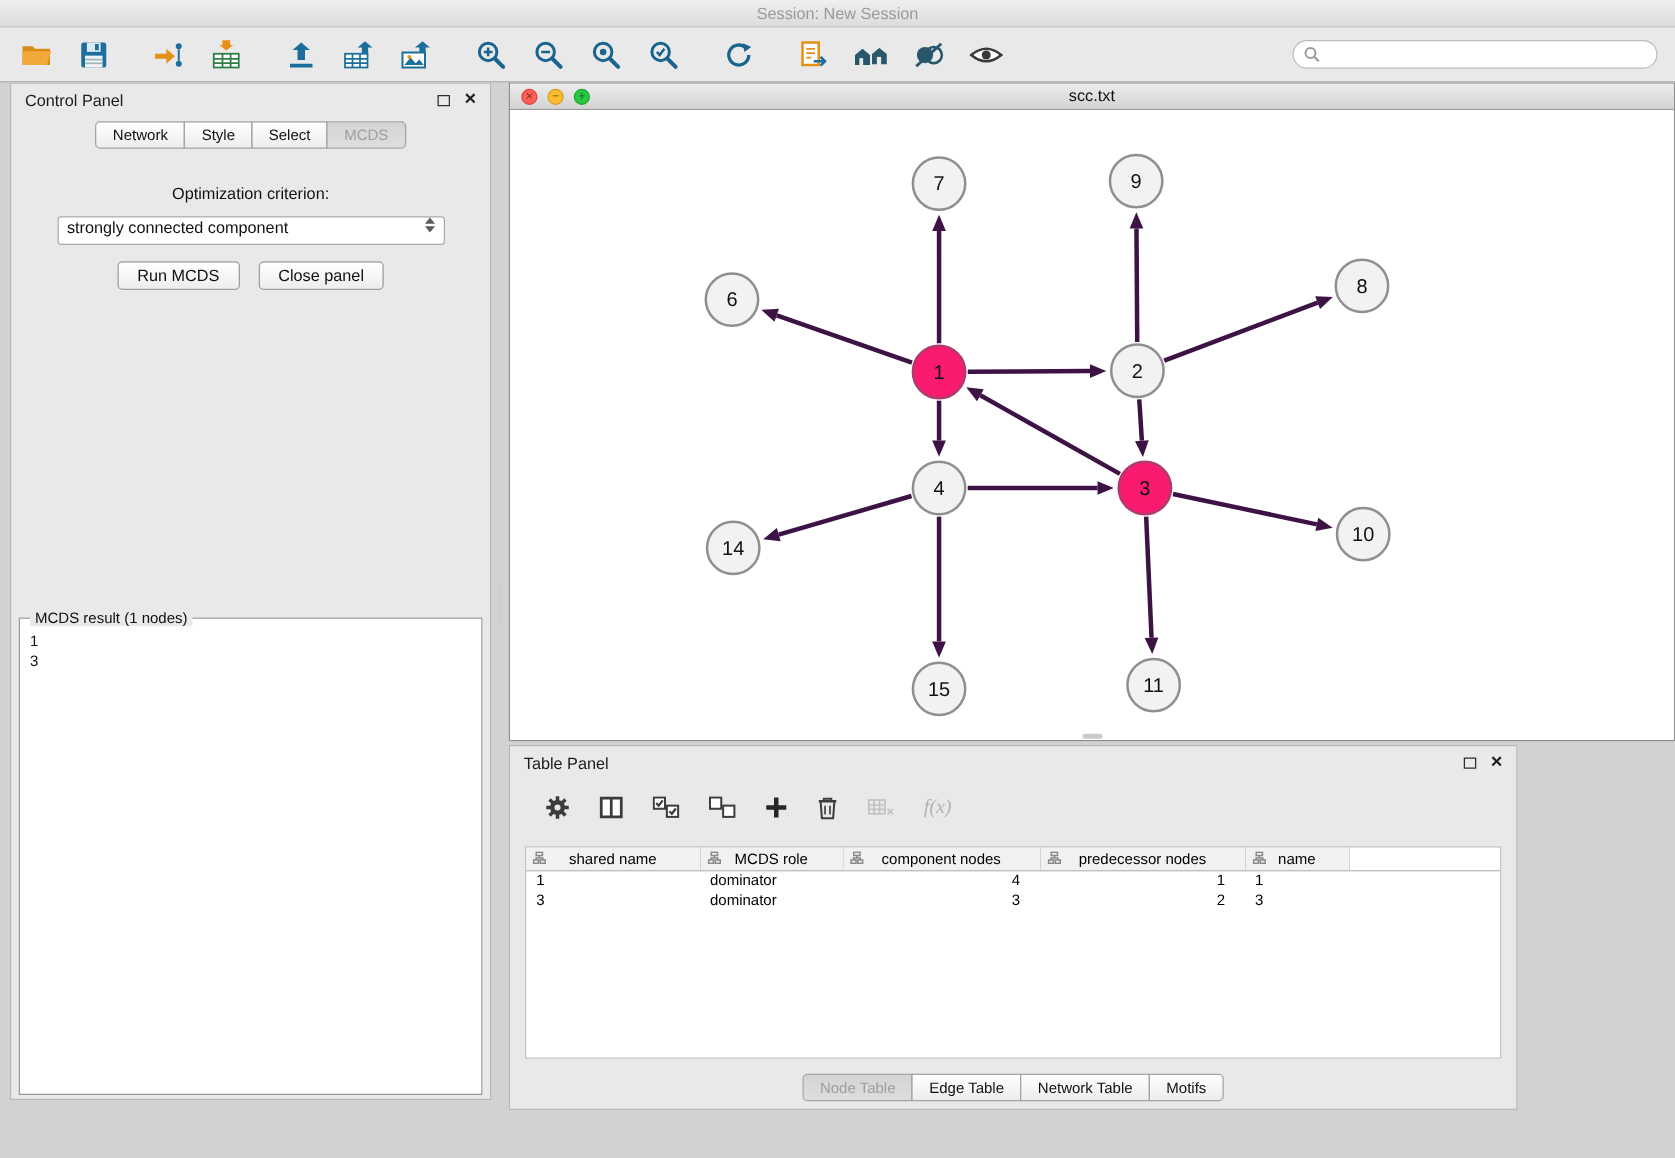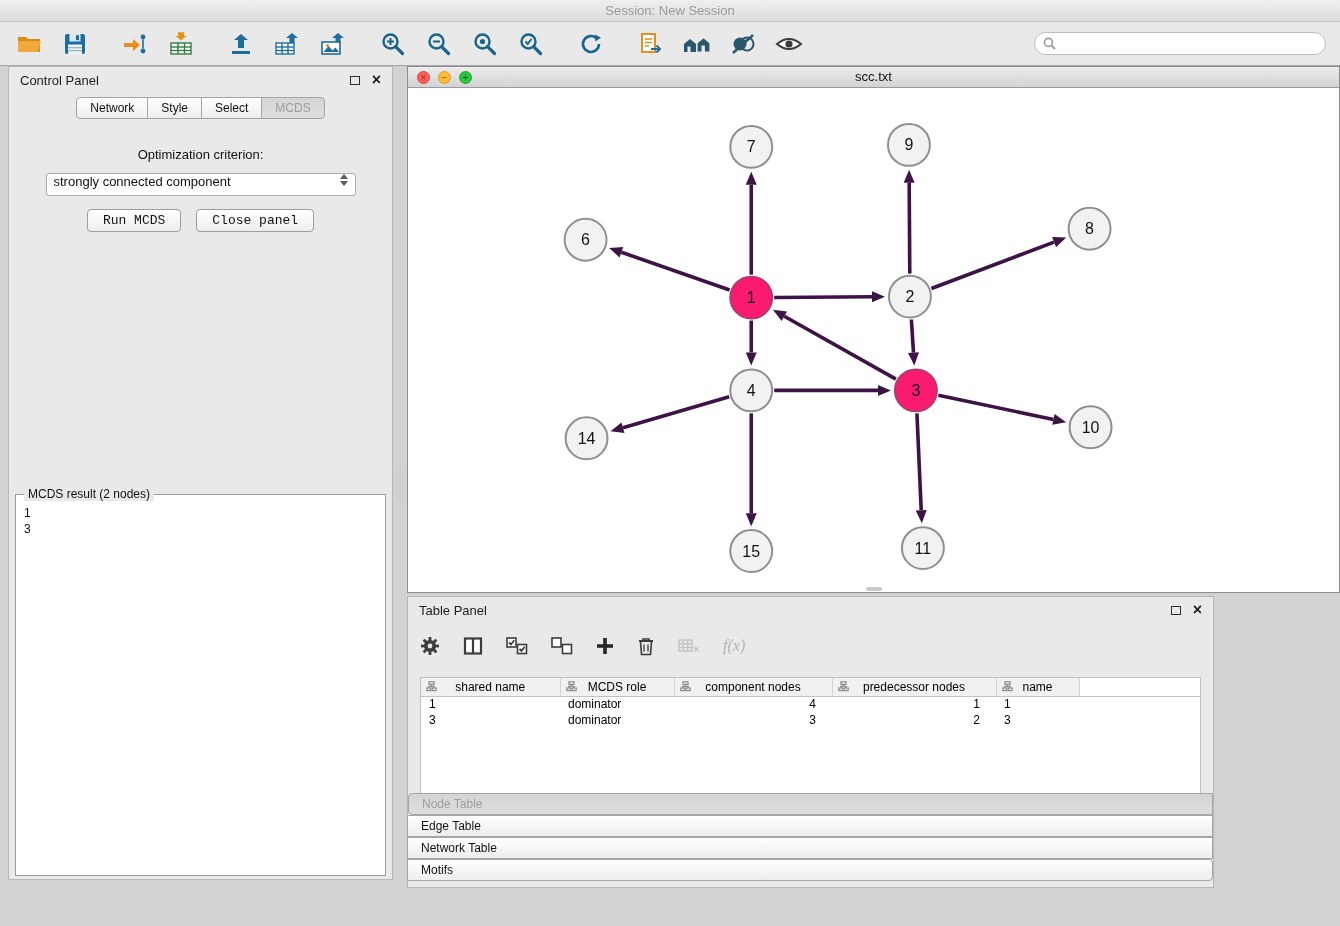--- a/index.html
+++ b/index.html
@@ -40,21 +40,21 @@
   .opt-label { text-align:center; margin-top:22px; font-size:13px; color:#111; }
   .combo { margin:11px auto 0; width:310px; height:23px; background:#fff; border:1px solid #ababab;
     border-radius:3px; display:flex; padding:0 7px; font-size:13px; color:#111; cursor:pointer; }
   .combo-arrows { margin-left:auto; display:flex; flex-direction:column; align-items:center; }
   .tri-up { width:0; height:0; border-left:4px solid transparent; border-right:4px solid transparent;
     border-bottom:5px solid #5a5a5a; margin-bottom:2px; }
   .tri-down { width:0; height:0; border-left:4px solid transparent; border-right:4px solid transparent;
     border-top:5px solid #5a5a5a; }
   .btn-row { display:flex; justify-content:center; gap:15px; margin-top:13px; }
   .push-btn { height:23px; padding:0 15px; background:linear-gradient(#ffffff,#ededed);
-    border:1px solid #9e9e9e; border-radius:4px; font-size:13px; color:#111; cursor:pointer; font-family:Liberation Mono, monospace; }
+    border:1px solid #9e9e9e; border-radius:4px; font-size:13px; color:#111; cursor:pointer; font-family:Liberation Sans, sans-serif; }
   .result-box { position:absolute; left:6px; right:6px; top:427px; bottom:3px; background:#fff;
     border:1px solid #9b9b9b; }
   .result-legend { position:absolute; top:-8px; left:8px; background:#e9e9e9; padding:0 4px;
     font-size:12px; color:#111; }
   .result-lines { padding:10px 8px; font-size:12px; line-height:16px; color:#111; }
   .divider-grip { position:absolute; left:397px; top:466px; width:5px; height:34px;
     background:#cscs; background:#cfcfcf; border-radius:2px; }
 
   
   .network-window { position:absolute; left:407px; top:66px; width:933px; height:527px;
@@ -69,34 +69,34 @@
   .light.green { background:#28c840; border:1px solid #1ea832; }
   .nw-canvas { position:absolute; top:21px; left:0; right:0; bottom:0; background:#fff; }
   #graph { width:100%; height:100%; display:block; }
   #graph text { font-family:"Liberation Sans",sans-serif; }
   .canvas-grip { position:absolute; left:50%; bottom:1px; width:16px; height:4px; background:#c9c9c9;
     border-radius:2px; transform:translateX(-50%); }
 
   
   .table-panel { position:absolute; left:407px; top:596px; width:807px; height:292px;
     background:#e9e9e9; border:1px solid #b7b7b7; }
-  .tp-toolbar { display:flex; align-items:center; gap:23px; padding:9px 12px 6px; height:42px; }
+  .tp-toolbar { display:flex; align-items:center; gap:23px; padding:9px 28px 6px; height:42px; }
   .tp-tool { display:flex; align-items:center; justify-content:center; cursor:pointer; }
   .fx-label { font-family:"Liberation Serif",serif; font-style:italic; font-size:16px; color:#b2b2b2; }
   .tp-table { position:absolute; left:12px; right:12px; top:80px; bottom:40px; background:#fff;
     border:1px solid #c2c2c2; overflow:hidden; }
   .tp-table table { border-collapse:collapse; width:100%; table-layout:fixed; font-size:12px; color:#000000; }
   .tp-table th { background:#f1f1f1; border-right:1px solid #d4d4d4; border-bottom:1px solid #c2c2c2;
     font-weight:normal; height:18px; position:relative; text-align:center; cursor:pointer; }
   .tp-table th.filler { background:#fff; border-right:none; cursor:default; }
   .tp-table th .sort-ic { position:absolute; left:5px; top:3px; }
   .tp-table td { height:16px; padding:0 8px; cursor:default; white-space:nowrap; overflow:hidden; }
   td.ar { text-align:right; padding-right:16px; }
   td.al { text-align:left; }
-  .tp-tabs { position:absolute; bottom:6px; left:0; right:0; display:flex; justify-content:center;flex-direction:column; }
+  .tp-tabs { position:absolute; bottom:6px; left:0; right:0; display:flex; justify-content:center; }
 
   
   .statusbar { position:absolute; left:0; right:0; bottom:0; height:31px;
     background:linear-gradient(#e8e8e8,#dedede); border-top:1px solid #ababab;
     display:flex; align-items:center; padding:0 8px; }
   .status-btn { width:30px; height:21px; background:linear-gradient(#fdfdfd,#efefef); border:1px solid #ababab;
     border-radius:4px; display:flex; align-items:center; justify-content:center; cursor:pointer; }
   .memory-btn { margin-left:auto; height:22px; padding:0 10px; background:linear-gradient(#fdfdfd,#efefef);
     border:1px solid #ababab; border-radius:4px; display:flex; align-items:center; gap:6px;
     font-size:12px; color:#111; cursor:pointer; }
@@ -285,21 +285,21 @@
       <span class="combo-arrows">
         <span class="tri-up"></span>
           <span class="tri-down"></span>
       </span>
     </div>
     <div class="btn-row">
       <button class="push-btn">Run MCDS</button>
       <button class="push-btn">Close panel</button>
     </div>
     <div class="result-box">
-      <span class="result-legend">MCDS result (2 nodes)</span>
+      <span class="result-legend">MCDS result (1 nodes)</span>
       <div class="result-lines">
         <div>1</div>
         <div>3</div>
       </div>
     </div>
   </div>
 
   <div class="divider-grip"></div>
 
   <div class="network-window">

